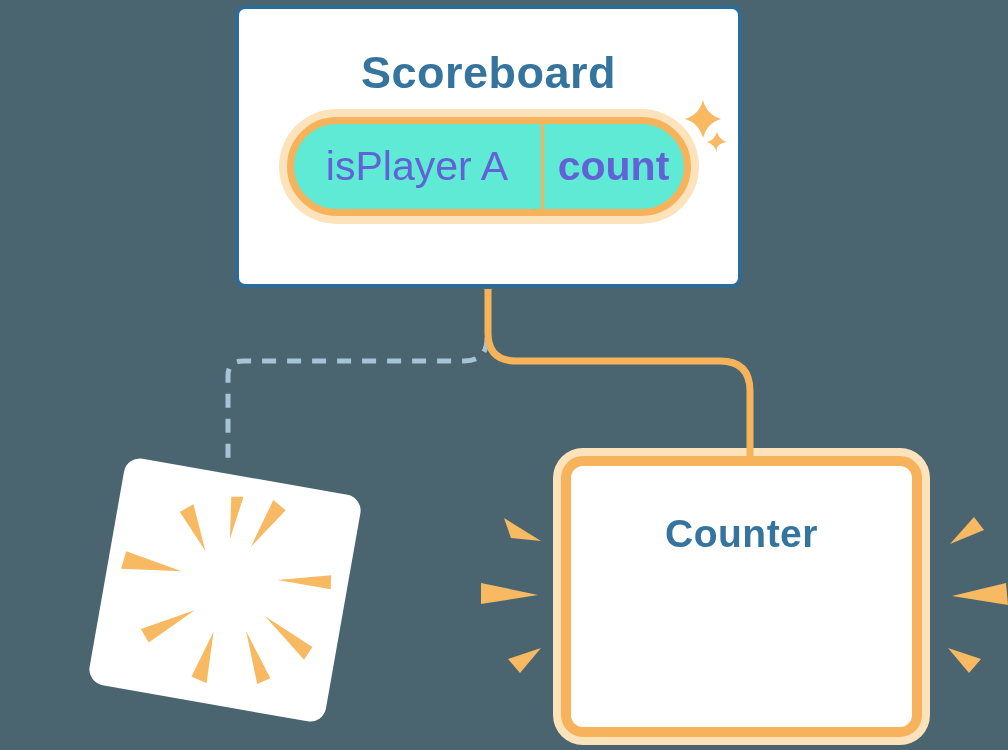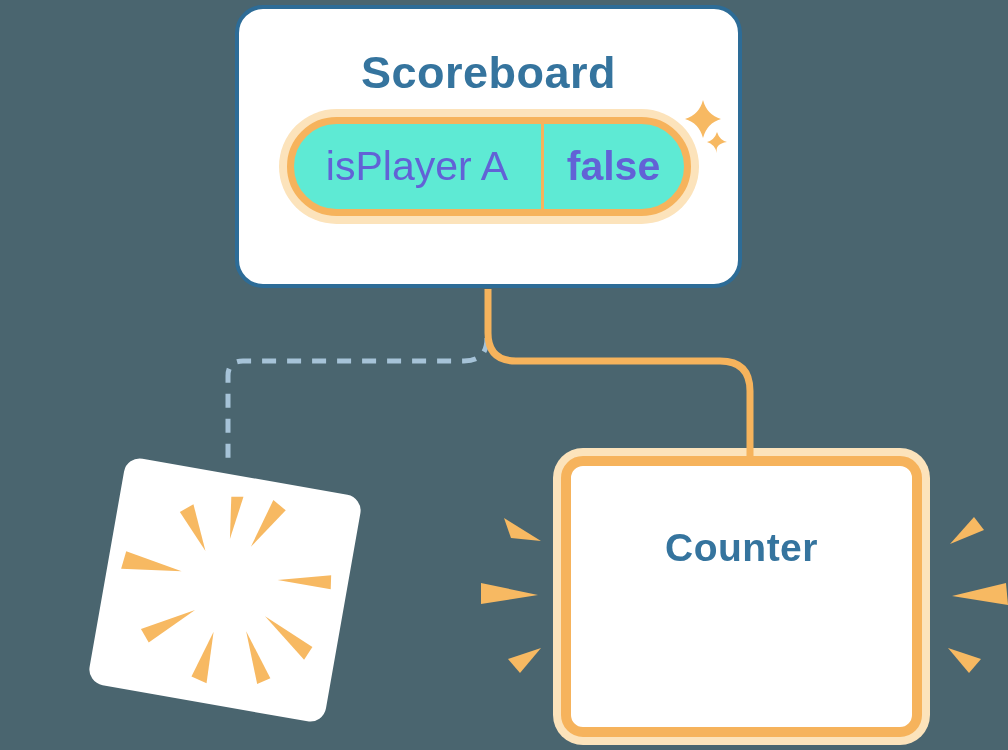--- a/index.html
+++ b/index.html
@@ -20,31 +20,31 @@
     box-sizing: border-box;
     display: flex;
     flex-direction: column;
     align-items: center;
   }
 
   .scoreboard-card {
     left: 235px; top: 5px;
     width: 507px; height: 283px;
     border: 4px solid #2d6c97;
-    border-radius: 28px;
+    border-radius: 10px;
     padding-top: 38px;
   }
 
   .counter-card {
     left: 561px; top: 456px;
     width: 361px; height: 281px;
     border: 10px solid #f6b35c;
     box-shadow: 0 0 0 8px #fce3bb;
     border-radius: 22px;
-    padding-top: 60px;
+    padding-top: 46px;
   }
 
   .card-title {
     color: #35749e;
     font-weight: 600;
     letter-spacing: 0.5px;
   }
   .scoreboard-card .card-title { font-size: 45px; line-height: 52px; }
   .counter-card   .card-title { font-size: 39px; line-height: 44px; }
 
@@ -104,21 +104,21 @@
 </head>
 <body>
 
 <div class="canvas">
 
   <div class="card scoreboard-card">
     <div class="card-title">Scoreboard</div>
     <div class="pill orange-pill">
       <div class="pill-key">isPlayer A</div>
       <div class="pill-divider"></div>
-      <div class="pill-value">false</div>
+      <div class="pill-value">count</div>
     </div>
   </div>
 
   <div class="poof-card">
     <svg width="240" height="230" viewBox="0 0 240 230">
       <g fill="#f7b962">
         <polygon points="116,64 110,22 122,20"></polygon>
         <polygon points="138,68 152,18 166,26"></polygon>
         <polygon points="94,80 62,46 74,36"></polygon>
         <polygon points="170,96 222,82 224,96"></polygon>

